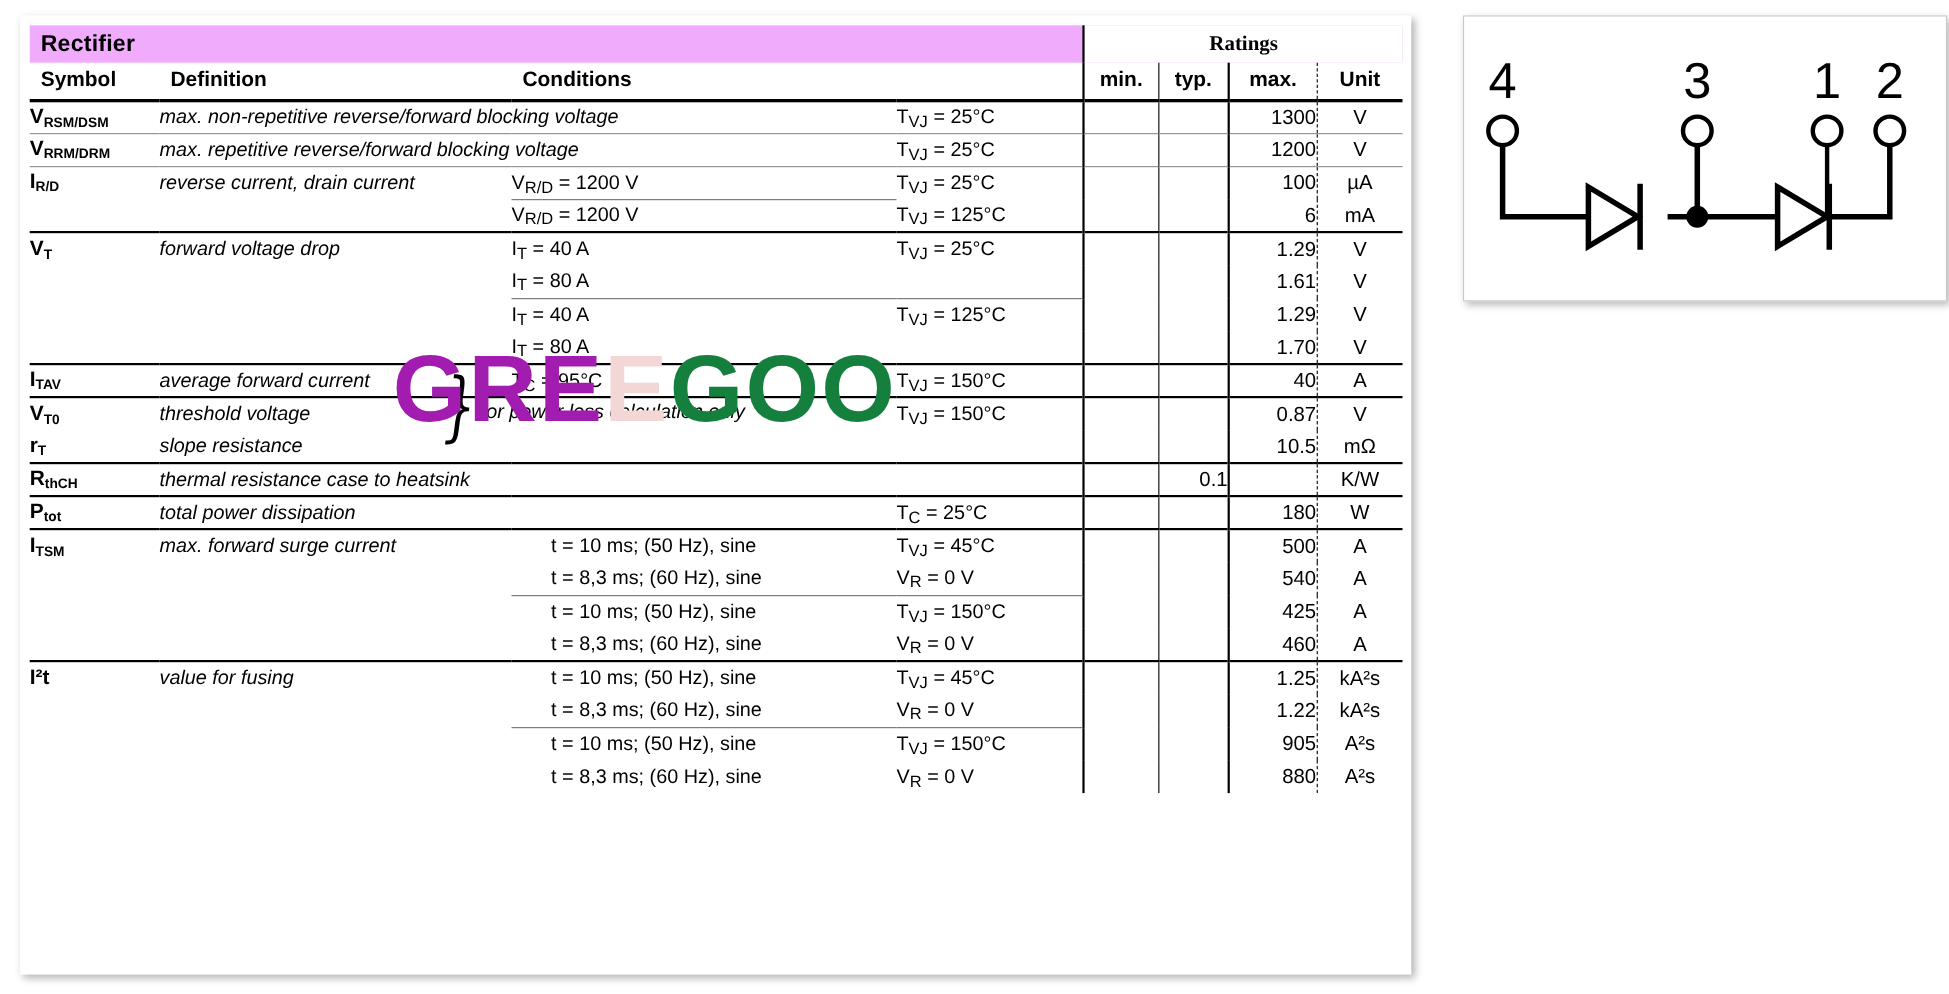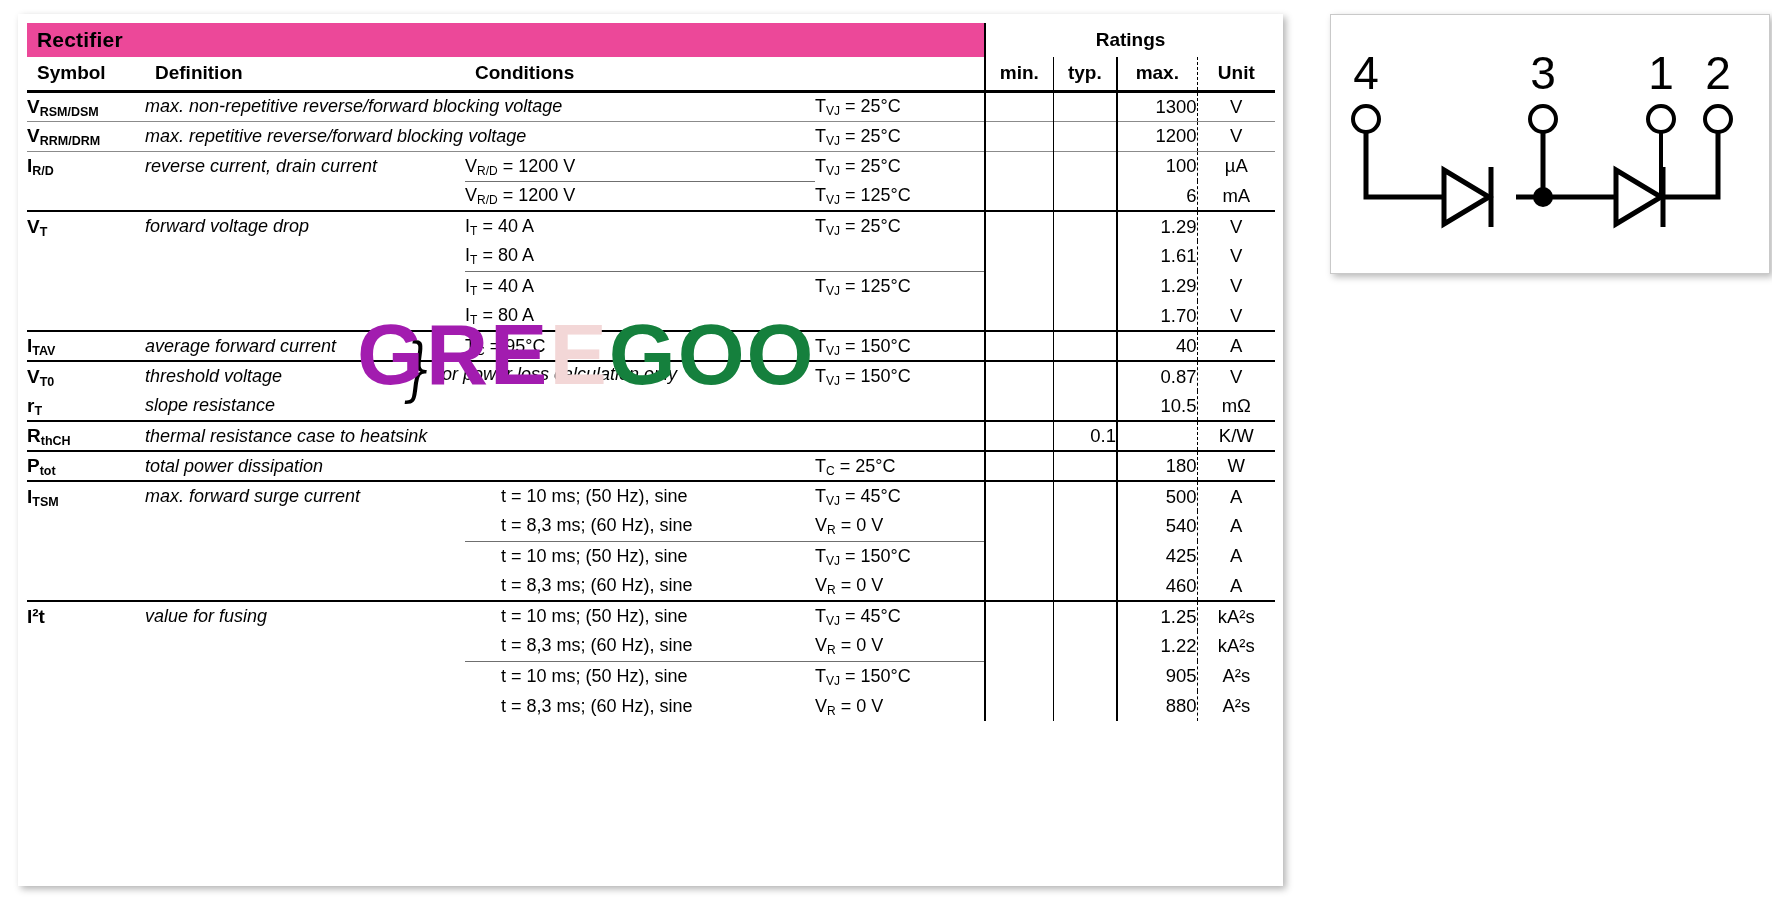--- a/index.html
+++ b/index.html
@@ -37,45 +37,45 @@
   col.c-def{width:320px}
   col.c-cond1{width:350px}
   col.c-cond2{width:170px}
   col.c-min{width:68px}
   col.c-typ{width:64px}
   col.c-max{width:80px}
   col.c-unit{width:78px}
 
   
   .band{
-    background:#ec4899;
+    background:#f0abfc;
     height:34px;
   }
   .band .title{
     font-weight:bold;font-size:21px;padding-left:10px;letter-spacing:.2px;
   }
   .band .ratings{
-    background:#fff;font-weight:bold;font-size:19px;text-align:center;
+    background:#fff;font-weight:bold;font-size:19px;text-align:center;font-family:Liberation Serif, serif;
   }
   .hdr td{
     font-weight:bold;font-size:19px;height:34px;
     border-bottom:3px solid #000;
     margin-top:35px;
   }
   .hdr .lft{padding-left:10px;text-align:left;}
   .hdr .ctr{text-align:center;}
 
   
   .sym{
     font-weight:bold;font-size:19px;padding-left:8px;white-space:nowrap;
   }
   .sym sub{font-size:12.5px;font-weight:bold;vertical-align:baseline;position:relative;top:3px;}
   .def{font-style:italic;font-size:18px;padding-left:12px;white-space:nowrap;}
   .cond{font-size:18px;padding-left:8px;white-space:nowrap;}
-  .cond sub{font-size:12px;vertical-align:baseline;position:relative;top:3px;}
+  .cond sub{font-size:15px;vertical-align:baseline;position:relative;top:3px;}
   .cond.ind{padding-left:36px;}
   .num{text-align:right;padding-right:9px;font-size:18.5px;white-space:nowrap;}
   .unit{text-align:center;font-size:18.5px;white-space:nowrap;}
 
   
   .grp-top td{border-top:2.5px solid #000;}
   .sub-top td{border-top:1.4px solid #8b8b8b;}
   .row{height:30px;}
 
   

